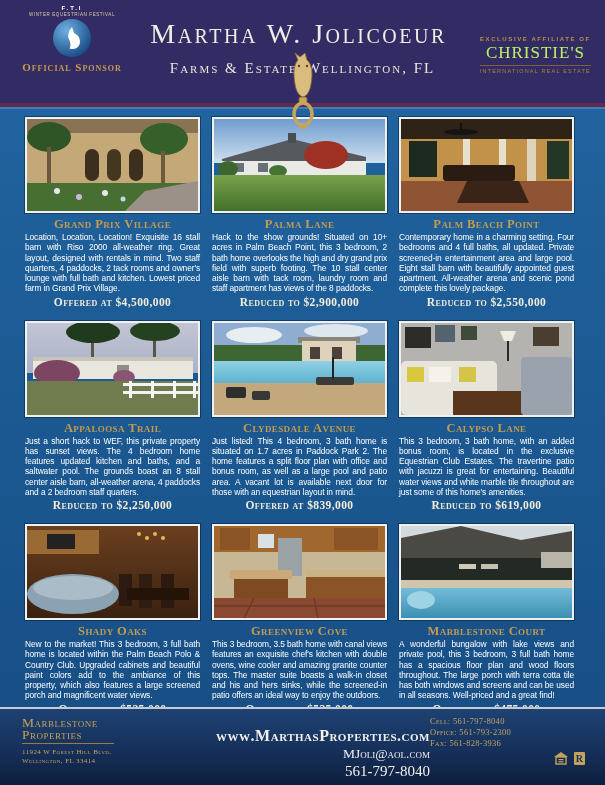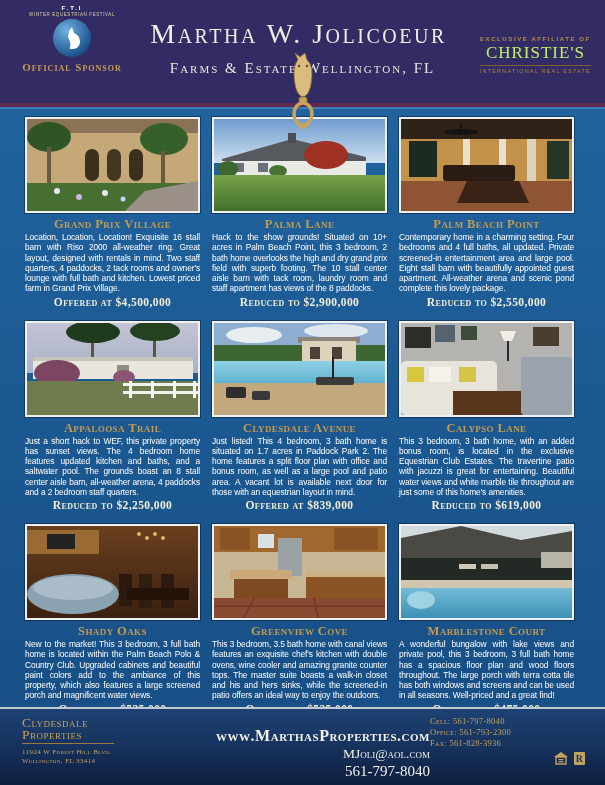--- a/index.html
+++ b/index.html
@@ -346,21 +346,21 @@
       </div>
       <div class="card-title">Marblestone Court</div>
       <div class="card-desc">A wonderful bungalow with lake views and private pool, this 3 bedroom, 3 full bath home has a spacious floor plan and wood floors throughout. The large porch with terra cotta tile has both windows and screens and can be used in all seasons. Well-priced and a great find!</div>
       <div class="card-price">Offered at $475,000</div>
     </div>
 
   </div>
 
   <div class="footer">
     <div class="f-left">
-      <div class="ip-name">Clydesdale</div>
+      <div class="ip-name">Marblestone</div>
       <div class="ip-name">Properties</div>
       <div class="ip-underline"></div>
       <div class="ip-address">
         <div>11924 W Forest Hill Blvd.</div>
         <div>Wellington, FL 33414</div>
       </div>
     </div>
     <div class="f-center">
       <div class="f-site">www.MarthasProperties.com</div>
       <div class="f-email">MJoli@aol.com</div>

